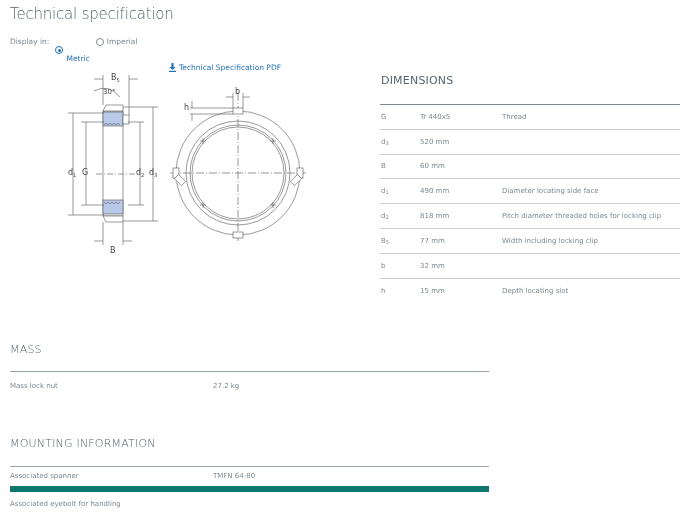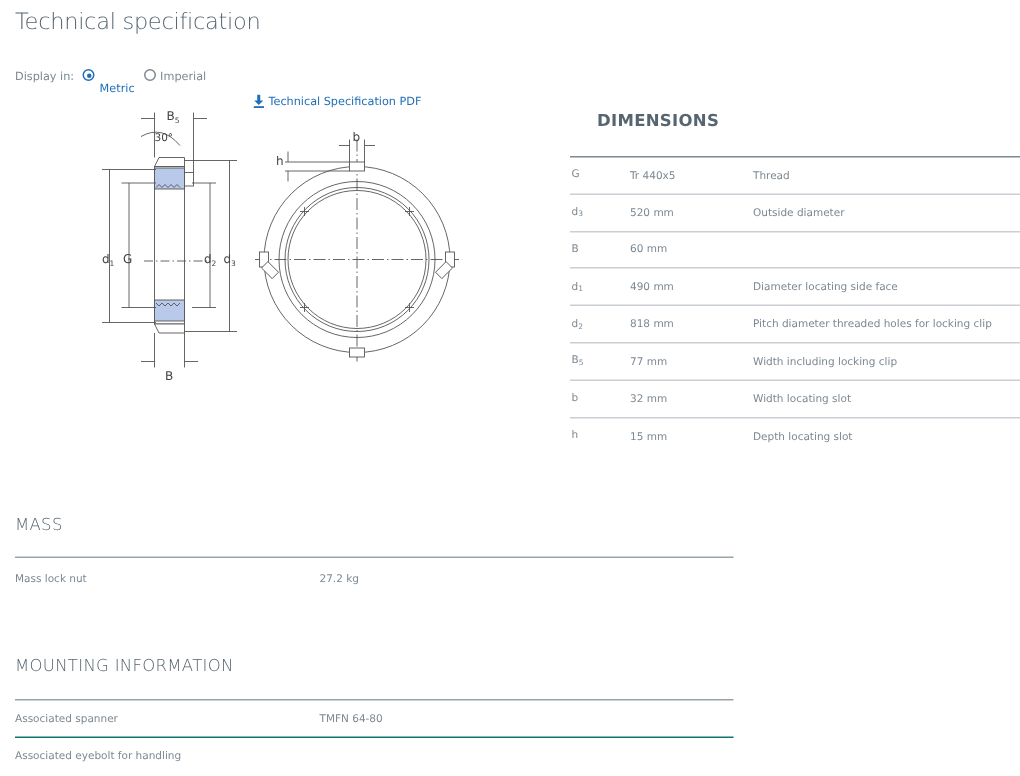--- a/index.html
+++ b/index.html
@@ -1,44 +1,44 @@
 <!DOCTYPE html>
 <html><head>
 <meta charset="utf-8">
 <style>
   * { box-sizing: border-box; margin: 0; padding: 0; }
   html, body { width: 680px; height: 517px; background: #ffffff; overflow: hidden; }
   body { font-family: "DejaVu Sans", sans-serif; color: #485865; position: relative; }
 
   .page-title { position: absolute; left: 10px; top: 5px; font-size: 15px; font-weight: 300; color: #56656f; letter-spacing: -0.2px; }
 
-  .display-row { position: absolute; left: 10px; top: 37px; font-size: 7.5px; color: #7d8891; display: flex; align-items: center; white-space: nowrap; }
+  .display-row { position: absolute; left: 10px; top: 37px; font-size: 7.5px; color: #7d8891; display: flex; align-items: flex-start; white-space: nowrap; }
   .display-row .lbl { margin-right: 6px; }
   .radio { display: inline-flex; align-items: center; margin-right: 6px; }
   .radio .circle { width: 8px; height: 8px; border-radius: 50%; border: 1px solid #7d8891; margin-right: 3px; position: relative; }
   .radio.sel .circle { border-color: #1f6fb7; }
   .radio.sel .circle::after { content: ""; position: absolute; left: 1.5px; top: 1.5px; width: 3px; height: 3px; border-radius: 50%; background: #1f6fb7; }
   .radio.sel .rlabel { color: #1f6fb7; margin-top: 17px; }
   .pdf-link { position: absolute; left: 169px; top: 36px; font-size: 7.5px; color: #1f6fb7; display: flex; align-items: center; white-space: nowrap; margin-top: 27px; }
   .pdf-link .dl-icon { margin-right: 3px; width: 7px; height: 9px; }
 
   .diagram { position: absolute; left: 60px; top: 65px; width: 260px; height: 200px; }
 
-  .dim-title { position: absolute; left: 398px; top: 74px; font-size: 11px; font-weight: 700; color: #56656f; letter-spacing: 0.2px; }
+  .dim-title { position: absolute; left: 381px; top: 74px; font-size: 11px; font-weight: 400; color: #56656f; letter-spacing: 0.2px; }
   .dim-table { position: absolute; left: 380px; top: 104px; width: 300px; border-top: 1.5px solid #7d8a94; }
   .dim-row { height: 24.8px; border-bottom: 1px solid #c9cfd4; display: flex; align-items: center; font-size: 7px; color: #7d8891; }
   .dim-row .sym { width: 40px; padding-left: 1px; }
   .dim-row .val { width: 82px; }
   .dim-row .desc { flex: 1; }
   .dim-row:last-child { border-bottom: none; }
   sub { font-size: 5px; vertical-align: -1px; }
 
   .sec-title { position: absolute; left: 10px; font-size: 11px; font-weight: 300; color: #56656f; letter-spacing: 0.2px; }
   .sec-table { position: absolute; left: 10px; width: 479px; border-top: 1.5px solid #9aa3aa; }
-  .sec-row { height: 24.5px; display: flex; align-items: center; font-size: 7px; color: #7d8891; border-bottom: 1px solid #0f766e; }
+  .sec-row { height: 24.5px; display: flex; align-items: center; font-size: 7px; color: #7d8891; border-bottom: 6px solid #0f766e; }
   .sec-row:last-child { border-bottom: none; }
   .sec-row .k { width: 203px; }
   .sec-row .v { flex: 1; }
 </style>
 </head>
 <body>
 
 <div class="page-title">Technical specification</div>
 
 <div class="display-row">
@@ -149,21 +149,20 @@
 <div class="dim-title">DIMENSIONS</div>
 <div class="dim-table">
   <div class="dim-row">
     <span class="sym"><span>G</span><sub></sub></span>
     <span class="val">Tr 440x5</span>
     <span class="desc">Thread</span>
   </div>
   <div class="dim-row">
     <span class="sym"><span>d</span><sub>3</sub></span>
     <span class="val">520 mm</span>
-    <span class="desc">Outside diameter</span>
   </div>
   <div class="dim-row">
     <span class="sym"><span>B</span><sub></sub></span>
     <span class="val">60 mm</span>
   </div>
   <div class="dim-row">
     <span class="sym"><span>d</span><sub>1</sub></span>
     <span class="val">490 mm</span>
     <span class="desc">Diameter locating side face</span>
   </div>
@@ -173,21 +172,20 @@
     <span class="desc">Pitch diameter threaded holes for locking clip</span>
   </div>
   <div class="dim-row">
     <span class="sym"><span>B</span><sub>5</sub></span>
     <span class="val">77 mm</span>
     <span class="desc">Width including locking clip</span>
   </div>
   <div class="dim-row">
     <span class="sym"><span>b</span><sub></sub></span>
     <span class="val">32 mm</span>
-    <span class="desc">Width locating slot</span>
   </div>
   <div class="dim-row">
     <span class="sym"><span>h</span><sub></sub></span>
     <span class="val">15 mm</span>
     <span class="desc">Depth locating slot</span>
   </div>
 </div>
 
 <div class="sec-title" style="top:343px;">MASS</div>
 <div class="sec-table" style="top:371px;">

